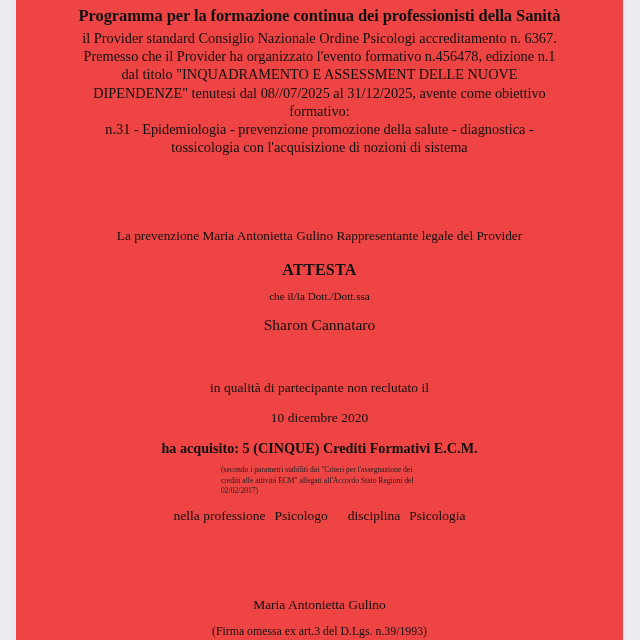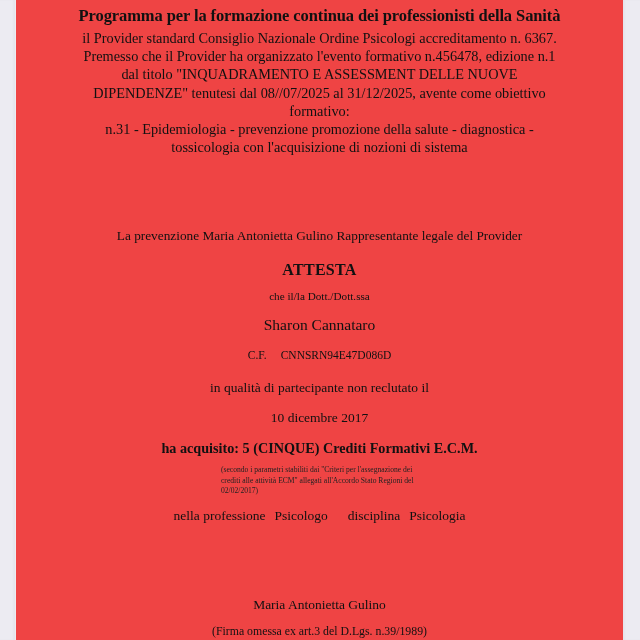--- a/index.html
+++ b/index.html
@@ -142,38 +142,35 @@
   </div>
 
   <div class="abs declarant">La prevenzione Maria Antonietta Gulino Rappresentante legale del Provider</div>
 
   <div class="abs attesta">ATTESTA</div>
 
   <div class="abs dott">che il/la Dott./Dott.ssa</div>
 
   <div class="abs name">Sharon Cannataro</div>
 
-  <div class="abs cf">
-    <span>C.F.</span><span class="gap"></span><span>CNNSRN94E47D086D</span>
-  </div>
 
   <div class="abs role">in qualità di partecipante non reclutato il</div>
 
-  <div class="abs date">10 dicembre 2017</div>
+  <div class="abs date">10 dicembre 2020</div>
 
   <div class="abs credits">ha acquisito: 5 (CINQUE) Crediti Formativi E.C.M.</div>
 
   <div class="note">
     <div>(secondo i parametri stabiliti dai "Criteri per l'assegnazione dei</div>
     <div>crediti alle attività ECM" allegati all'Accordo Stato Regioni del</div>
     <div>02/02/2017)</div>
   </div>
 
   <div class="abs profession">
     <span>nella professione</span><span class="sp1"></span><span>Psicologo</span><span class="sp2"></span><span>disciplina</span><span class="sp1"></span><span>Psicologia</span>
   </div>
 
 
   <div class="abs rep-name">Maria Antonietta Gulino</div>
 
-  <div class="abs signature-note">(Firma omessa ex art.3 del D.Lgs. n.39/1989)</div>
+  <div class="abs signature-note">(Firma omessa ex art.3 del D.Lgs. n.39/1993)</div>
 
 </div>
 
 </body></html>

